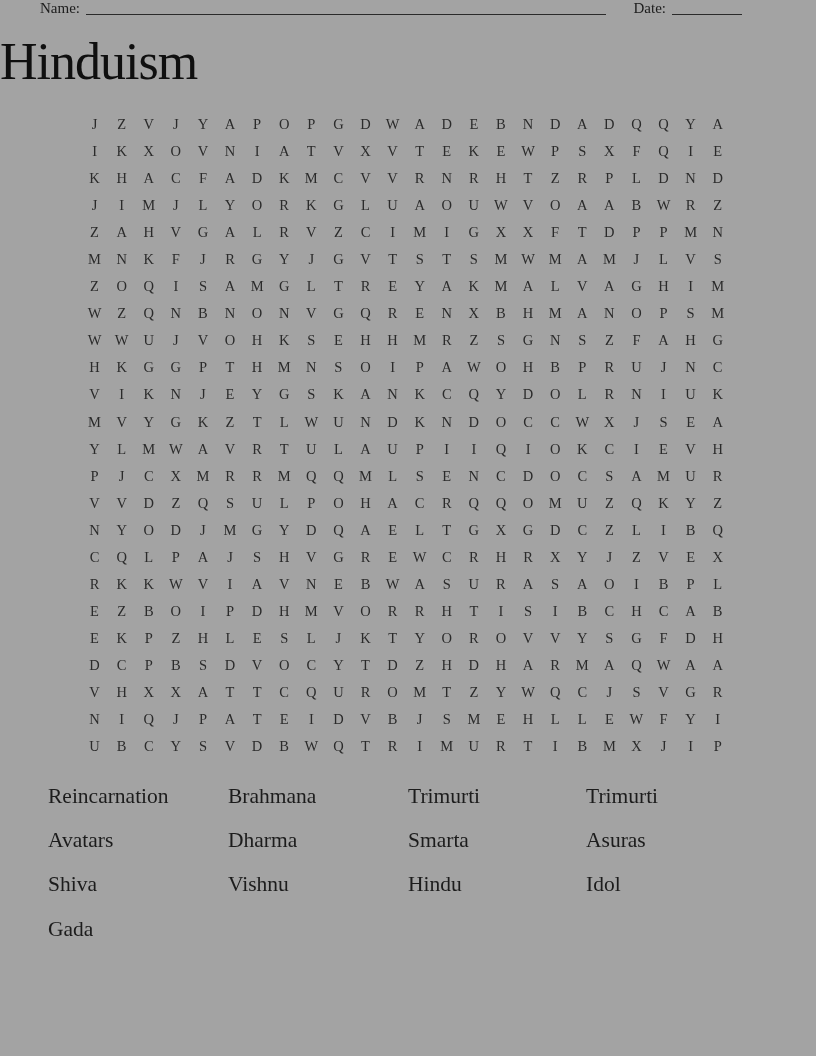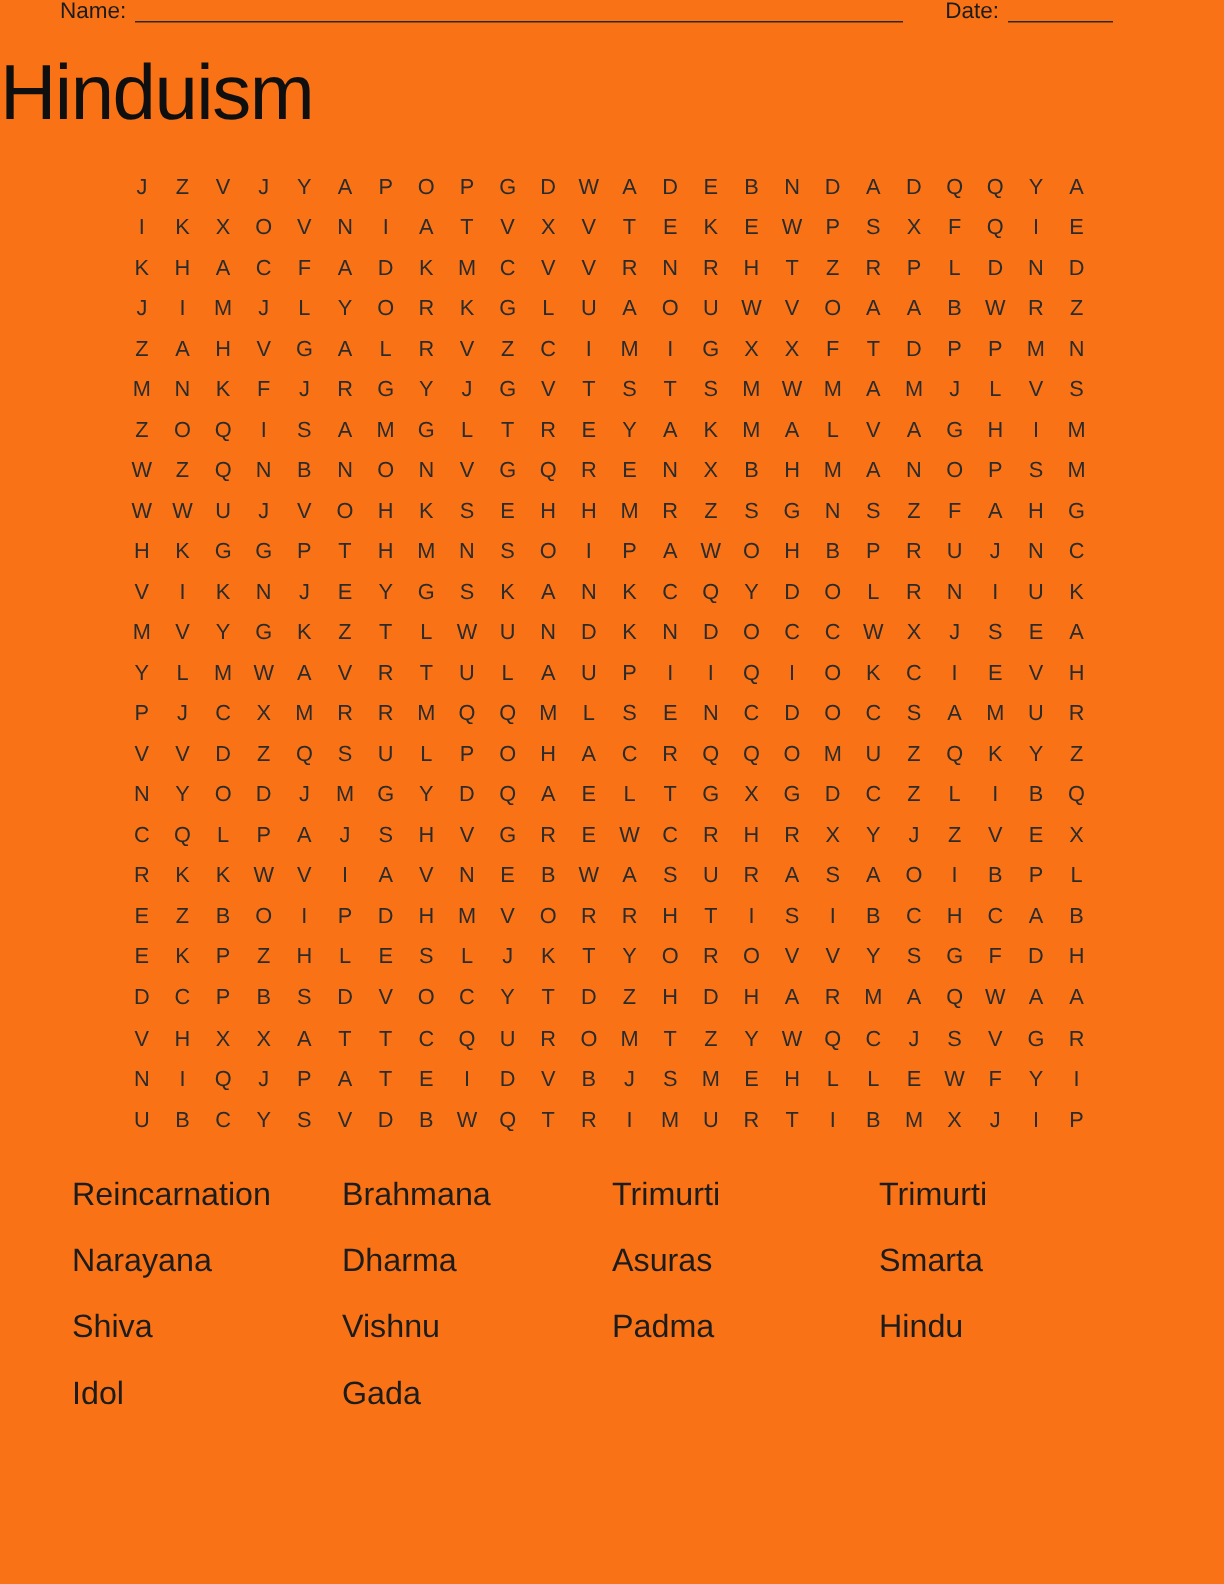--- a/index.html
+++ b/index.html
@@ -6,21 +6,22 @@
   html, body {
     width: 816px; height: 1056px;
     background: #ffffff;
     font-family: "Liberation Sans", sans-serif;
     color: #212121;
   }
   .page {
     position: relative;
     width: 816px; height: 1056px;
     overflow: hidden;
-    background: #f97316;
+    background: #a3a3a3;
+    font-family: Liberation Serif, serif;
   }
   
   .header-line {
     position: absolute;
     top: 0; left: 40px; right: 74px;
     display: flex;
     align-items: flex-end;
     font-size: 15px;
     color: #1c1c1c;
   }
@@ -673,25 +674,24 @@
       <div class="cell">J</div>
       <div class="cell">I</div>
       <div class="cell">P</div>
     </div>
 
   <div class="word-bank">
       <div class="word">Reincarnation</div>
       <div class="word">Brahmana</div>
       <div class="word">Trimurti</div>
       <div class="word">Trimurti</div>
-      <div class="word">Narayana</div>
+      <div class="word">Avatars</div>
       <div class="word">Dharma</div>
+      <div class="word">Smarta</div>
       <div class="word">Asuras</div>
-      <div class="word">Smarta</div>
       <div class="word">Shiva</div>
       <div class="word">Vishnu</div>
-      <div class="word">Padma</div>
       <div class="word">Hindu</div>
       <div class="word">Idol</div>
       <div class="word">Gada</div>
     </div>
 
 </div>
 
 </body></html>

